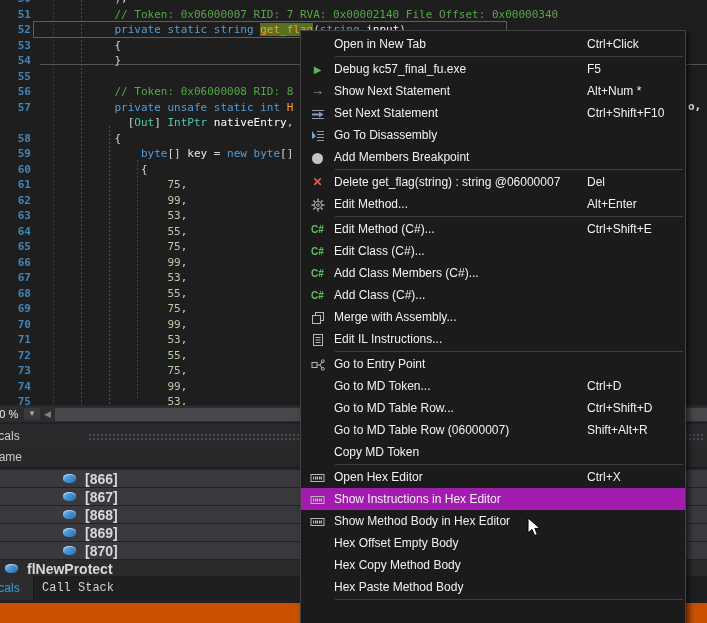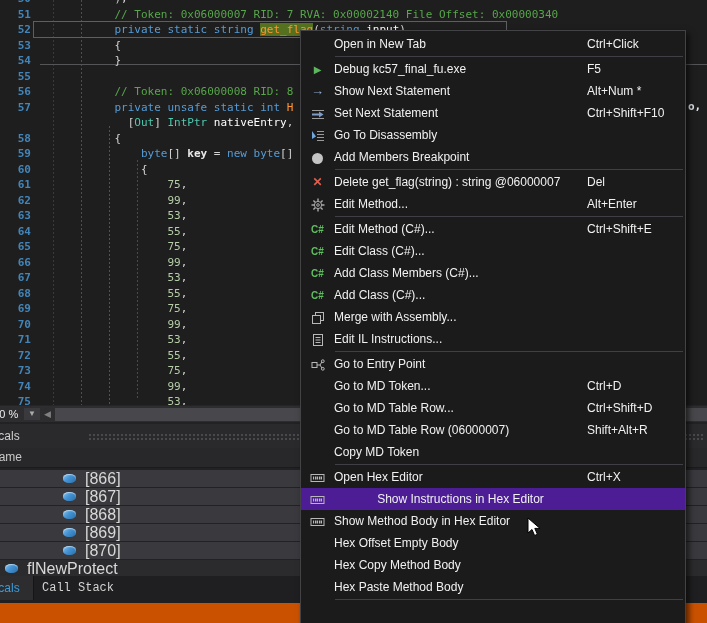--- a/index.html
+++ b/index.html
@@ -8,21 +8,21 @@
 
   
   .editor{position:absolute;left:0;top:0;width:707px;height:405px;overflow:hidden;background:#1E1E1E;}
   .code-rows{position:absolute;left:0;top:-9px;width:100%;}
   .code-row{display:flex;height:15.5px;line-height:15.5px;
             font-family:"DejaVu Sans Mono",monospace;font-size:11px;}
   .gutter{width:31px;flex:none;text-align:right;color:#4385B8;padding-right:0px;font-weight:bold;}
   .code-text{white-space:pre;padding-left:4px;}
   .tok{white-space:pre;}
   .cm{color:#57A64A;} .kw{color:#569CD6;} .pl{color:#D4D4D4;} .me{color:#FF9633;}
-  .ty{color:#4EC9B0;} .pb{color:#FFFFFF;font-weight:normal;} .lo{color:#E8E8E8;font-weight:bold;text-align:right;}
+  .ty{color:#4EC9B0;} .pb{color:#FFFFFF;font-weight:normal;} .lo{color:#E8E8E8;font-weight:normal;text-align:right;}
   .nu{color:#B5CEA8;} .sel{background:#55701E;}
   .indent-guide{position:absolute;width:1px;}
   .g-dash{background:repeating-linear-gradient(to bottom,var(--c) 0 2px,transparent 2px 4px);}
   .cur-line-box{position:absolute;left:33px;top:21px;width:474px;height:17px;
                 border:1px solid #5E5E60;box-sizing:border-box;}
   .method-sep{position:absolute;left:40px;top:64px;width:667px;height:1px;background:#555558;}
   .overflow-frag{position:absolute;left:688px;top:99px;height:15.5px;line-height:15.5px;
                  font-family:"DejaVu Sans Mono",monospace;font-size:11px;color:#DDE3E8;font-weight:bold;}
 
   
@@ -39,37 +39,37 @@
   .locals-title-text{position:absolute;left:-15px;top:0;font-size:12px;color:#CFCFCF;line-height:24px;}
   .grip-dots{position:absolute;left:88px;right:4px;top:9px;height:7px;
              background-image:radial-gradient(#4A4A4E 1px,transparent 1px);background-size:4px 4px;}
   .locals-header{position:absolute;left:0;top:26px;width:707px;height:20px;background:#28282A;border-bottom:1px solid #1B1B1D;box-sizing:border-box;}
   .locals-header-text{position:absolute;left:-10px;top:0;font-size:12px;color:#C8C8C8;line-height:19px;}
   .locals-rows{position:absolute;left:0;top:47px;width:707px;}
   .lrow{position:relative;height:17px;margin-top:1px;background:#3A3A3E;display:flex;align-items:center;}
   .lrow.dark{background:#2B2B2D;}
   .lrow .cube{margin-left:63px;}
   .lrow.ind0 .cube{margin-left:5px;}
-  .lrow .lbl{margin-left:9px;font-size:16px;color:#D8D8D8;}
+  .lrow .lbl{margin-left:9px;font-size:14px;color:#D8D8D8;font-weight:bold;}
   .cube{width:13px;height:9px;border-radius:45%;flex:none;
         background:linear-gradient(135deg,#8CC8F0 0%,#4493D4 45%,#2B6FA8 100%);
         box-shadow:inset 0 1px 1px rgba(255,255,255,.5);}
   .tabbar{position:absolute;left:0;top:154px;width:707px;height:27px;background:#1F1F21;}
   .tab-active{position:absolute;left:0;top:0;width:33px;height:24px;background:#2D2D30;border-right:1px solid #151517;overflow:hidden;}
   .tab-active .t{position:absolute;left:-15px;font-size:12px;line-height:24px;color:#3E9BD6;}
   .tab-other{position:absolute;left:42px;top:0;font-size:12px;line-height:24px;color:#D4D4D4;font-family:Liberation Mono, monospace;}
 
   .debug-bar{position:absolute;left:0;top:603px;width:707px;height:20px;background:#CA5100;}
 
   
   .menu{position:absolute;left:300px;top:30px;width:386px;height:600px;background:#1B1B1C;
         border:1px solid #434346;box-sizing:border-box;padding-top:2px;z-index:10;
         box-shadow:3px 3px 6px rgba(0,0,0,.6);}
   .mi{display:flex;align-items:center;height:22px;}
-  .mi.hl{background:#4c1d95;text-align:center;}
+  .mi.hl{background:#a21caf;}
   .mi .ic{width:33px;flex:none;text-align:center;font-size:11px;line-height:22px;}
   .mi .lab{width:253px;flex:none;font-size:12px;color:#F1F1F1;white-space:nowrap;overflow:hidden;}
   .mi .sc{flex:1;font-size:12px;color:#F1F1F1;white-space:nowrap;}
   .msep{height:1px;background:#3F3F45;margin:1px 2px 1px 34px;}
   .bp-dot{display:inline-block;width:11px;height:11px;border-radius:50%;background:#C4C4C4;vertical-align:middle;}
   .cs-ic{color:#60BE60;font-weight:bold;font-size:10px;}
   .ic svg{vertical-align:middle;}
 
   .mouse-cursor{position:absolute;left:527px;top:517px;z-index:20;}
 </style>

